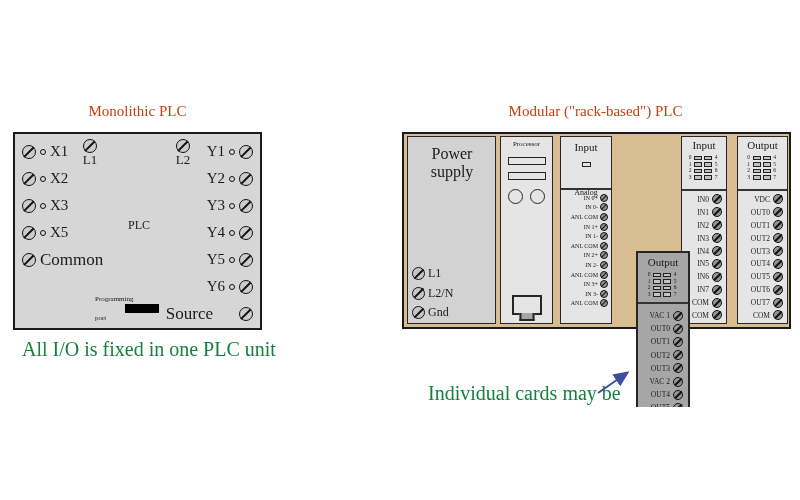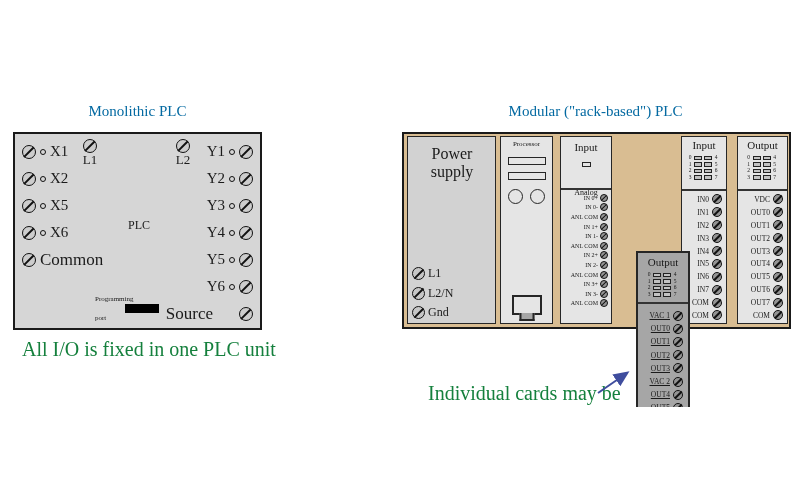--- a/index.html
+++ b/index.html
@@ -1,21 +1,21 @@
 <!DOCTYPE html>
 <html><head>
 <meta charset="utf-8">
 <style>
   * { box-sizing: border-box; margin: 0; padding: 0; }
   html,body { background:#ffffff; }
   .page {
     position: relative; width: 800px; height: 500px; overflow: hidden;
     background: #ffffff; font-family: "Liberation Serif", serif; color: #1a1a1a;
   }
-  .title { position: absolute; text-align: center; font-size: 15px; color:#0369a1; }
+  .title { position: absolute; text-align: center; font-size: 15px; color:#c2410c; }
   .mono-title { left: 13px; top: 103px; width: 249px; }
   .mod-title  { left: 400px; top: 103px; width: 391px; }
   .caption { position: absolute; color: #15803d; font-size: 20px; white-space: nowrap; }
 
   
   .mono-box { position: absolute; left: 13px; top: 132px; width: 249px; height: 198px;
     background: #d6d6d6; border: 2.5px solid #1a1a1a; }
   .screw { display: inline-block; border-radius: 50%; position: relative; flex: none; }
   .screw::after { content:""; position: absolute; left: 50%; top: 50%; width: 120%; height: 2px;
     background: #111; transform: translate(-50%,-50%) rotate(-45deg); }
@@ -79,21 +79,21 @@
     padding-right: 4px; font-size: 7.5px; }
   .ledgrid { margin: 4px auto 0; width: 32px; }
   .ledrow { display: flex; align-items: center; gap: 2px; margin-bottom: 1px; }
   .lednum { font-size: 5.5px; width: 4px; line-height: 1; text-align: center; }
   .ledrect { width: 8px; height: 4.5px; border: 1px solid #222; background: #c2c2c2; flex: none; }
 
   .removed-clip { position: absolute; left: 636px; top: 251px; width: 57px; height: 156px; overflow: hidden; }
   .removed { position: relative; width: 54px; height: 172px; background: #a6a6a6; border: 2px solid #262626; }
   .rterms { position: absolute; top: 56px; left: 0; right: 0; }
   .rrow { height: 13.2px; display: flex; align-items: center; justify-content: flex-end; gap: 3px;
-    padding-right: 5px; font-size: 7.5px; text-decoration: underline; }
+    padding-right: 5px; font-size: 7.5px; }
   .arrow-svg { position: absolute; left: 594px; top: 362px; }
 </style>
 </head>
 <body>
 
 <div class="page">
 
   <div class="title mono-title">Monolithic PLC</div>
 
   <div class="mono-box">
@@ -117,33 +117,33 @@
             <span class="dot"></span>
             <span class="tlab">X1</span>
           </div>
 
           <div class="trow">
             <span class="screw screw-lg"></span>
             <span class="dot"></span>
             <span class="tlab">X2</span>
           </div>
 
+          <div class="trow">
+            <span class="screw screw-lg"></span>
+            <span class="dot"></span>
+            <span class="tlab">X3</span>
+          </div>
 
 
           <div class="trow">
             <span class="screw screw-lg"></span>
             <span class="dot"></span>
             <span class="tlab">X5</span>
           </div>
 
-          <div class="trow">
-            <span class="screw screw-lg"></span>
-            <span class="dot"></span>
-            <span class="tlab">X6</span>
-          </div>
         </div>
       <div class="trow">
         <span class="screw screw-lg"></span>
         <span class="tlab big">Common</span>
       </div>
     </div>
 
     <div class="tcol right-col">
       <div>
 

